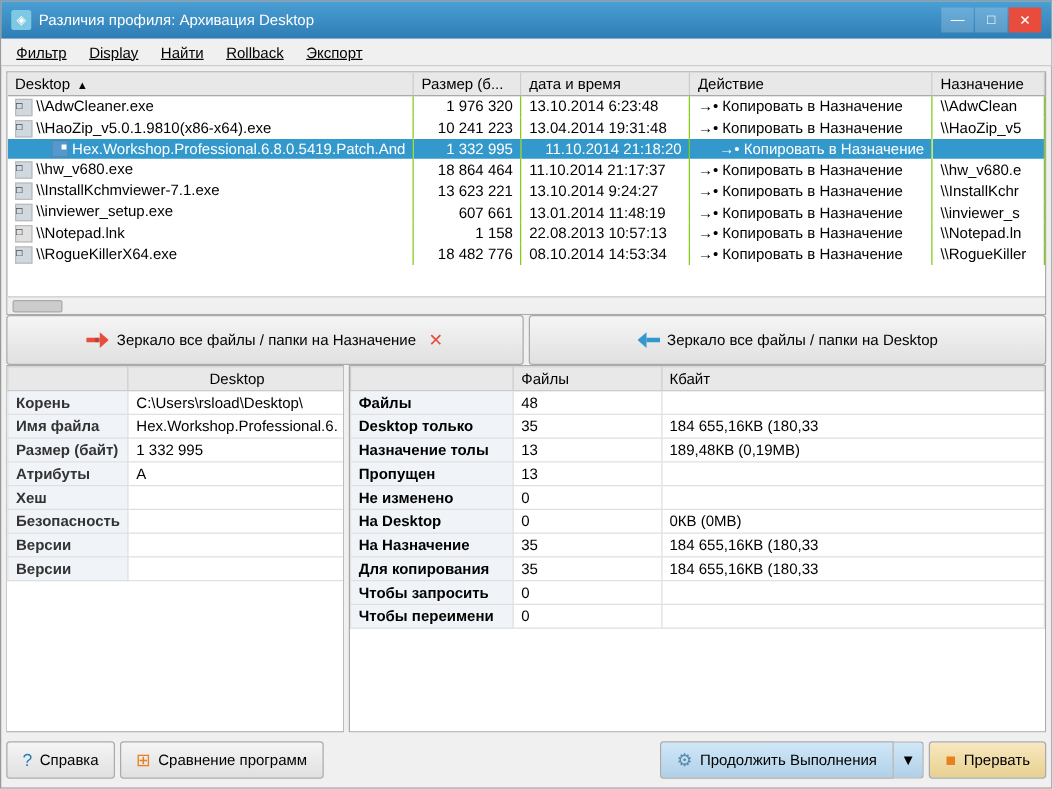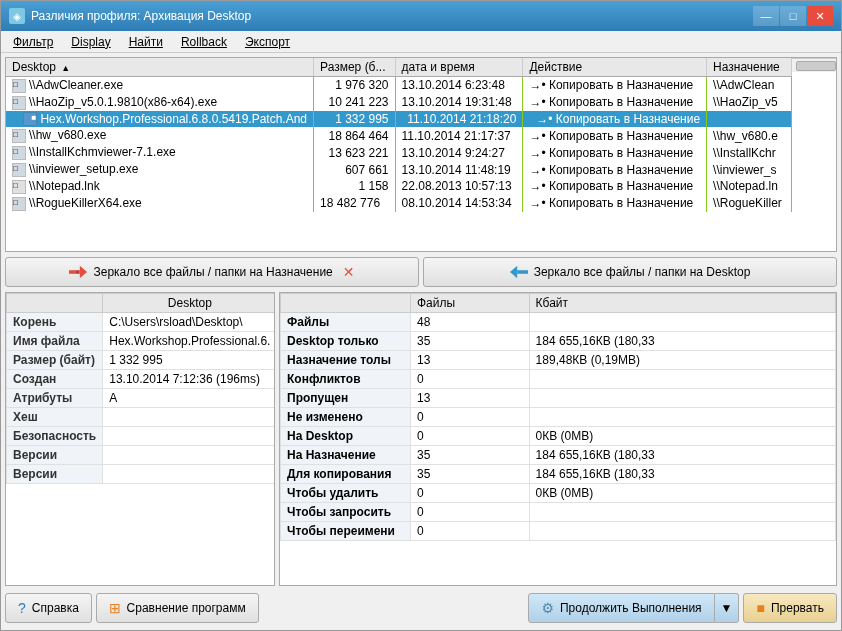--- a/index.html
+++ b/index.html
@@ -13,32 +13,32 @@
     .title-bar-controls { display: flex; gap: 1px; }
     .title-btn { width: 26px; height: 20px; border: none; cursor: pointer; font-size: 11px; display: flex; align-items: center; justify-content: center; background: rgba(255,255,255,0.2); color: white; }
     .title-btn.close { background: #e74c3c; }
 
     .menu-bar { background: #f0f0f0; height: 22px; display: flex; align-items: center; padding: 0 4px; border-bottom: 1px solid #ccc; gap: 2px; }
     .menu-item { padding: 2px 8px; cursor: pointer; border-radius: 2px; text-decoration: underline; }
 
     .main-content { flex: 1; display: flex; flex-direction: column; overflow: hidden; padding: 4px; gap: 4px; }
 
     
-    .file-table-container { border: 1px solid #aaa; background: white; flex: 0 0 auto; height: 195px; overflow: hidden; display: flex; }
+    .file-table-container { border: 1px solid #aaa; background: white; flex: 0 0 auto; height: 195px; overflow: hidden; display: flex; flex-direction: column; }
     .file-table { width: 100%; border-collapse: collapse; }
     .file-table th { background: #e8e8e8; border-right: 1px solid #ccc; border-bottom: 1px solid #aaa; padding: 2px 6px; text-align: left; font-weight: normal; cursor: pointer; white-space: nowrap; }
     .file-table td { padding: 1px 6px; border-right: 1px solid #84cc16; white-space: nowrap; overflow: hidden; }
     .file-table tr.selected td { background: #3399cc; color: white; text-align: right; }
     .table-scroll { overflow-y: auto; overflow-x: auto; flex: 1; }
     .file-icon { display: inline-block; width: 14px; height: 14px; background: #e0e0e0; border: 1px solid #bbb; vertical-align: middle; margin-right: 3px; font-size: 8px; }
     .file-icon.exe { background: #d0d8e0; }
 
     
     .mirror-row { display: flex; align-items: center; gap: 4px; height: 32px; }
-    .mirror-btn { background: linear-gradient(to bottom, #f5f5f5, #e0e0e0); border: 1px solid #aaa; border-radius: 3px; padding: 4px 10px; cursor: pointer; display: flex; align-items: center; gap: 6px; flex: 1; justify-content: center; height: 30px; font-size: 11px; }
+    .mirror-btn { background: linear-gradient(to bottom, #f5f5f5, #e0e0e0); border: 1px solid #aaa; border-radius: 3px; padding: 4px 10px; cursor: pointer; display: flex; align-items: center; gap: 6px; flex: 1; justify-content: center; height: 40px; font-size: 11px; }
     .mirror-icon { width: 18px; height: 14px; display: flex; align-items: center; justify-content: center; font-size: 14px; }
 
     
     .bottom-panels { display: flex; gap: 4px; flex: 1; overflow: hidden; }
 
     
     .detail-panel { border: 1px solid #aaa; background: white; flex: 0 0 auto; width: 270px; overflow-y: auto; }
     .detail-table { width: 100%; border-collapse: collapse; }
     .detail-table th { background: #e8e8e8; border: 1px solid #ccc; padding: 2px 6px; font-weight: normal; text-align: center; }
     .detail-table td { border: 1px solid #e0e0e0; padding: 2px 6px; vertical-align: top; }
@@ -110,21 +110,21 @@
             <tr>
               <td><span class="file-icon exe">□</span>\\AdwCleaner.exe</td>
               <td style="text-align:right">1 976 320</td>
               <td>13.10.2014 6:23:48</td>
               <td>→• Копировать в Назначение</td>
               <td>\\AdwClean</td>
             </tr>
             <tr>
               <td><span class="file-icon exe">□</span>\\HaoZip_v5.0.1.9810(x86-x64).exe</td>
               <td style="text-align:right">10 241 223</td>
-              <td>13.10.2014 19:31:48</td>
+              <td>13.04.2014 19:31:48</td>
               <td>→• Копировать в Назначение</td>
               <td>\\HaoZip_v5</td>
             </tr>
             <tr class="selected">
               <td><span class="file-icon" style="background:#5599cc;border-color:#4488bb;">■</span>Hex.Workshop.Professional.6.8.0.5419.Patch.And</td>
               <td style="text-align:right">1 332 995</td>
               <td>11.10.2014 21:18:20</td>
               <td>→• Копировать в Назначение</td>
               <td></td>
             </tr>
@@ -138,34 +138,34 @@
             <tr>
               <td><span class="file-icon exe">□</span>\\InstallKchmviewer-7.1.exe</td>
               <td style="text-align:right">13 623 221</td>
               <td>13.10.2014 9:24:27</td>
               <td>→• Копировать в Назначение</td>
               <td>\\InstallKchr</td>
             </tr>
             <tr>
               <td><span class="file-icon exe">□</span>\\inviewer_setup.exe</td>
               <td style="text-align:right">607 661</td>
-              <td>13.10.2014 11:48:19</td>
+              <td>13.01.2014 11:48:19</td>
               <td>→• Копировать в Назначение</td>
               <td>\\inviewer_s</td>
             </tr>
             <tr>
               <td><span class="file-icon">□</span>\\Notepad.lnk</td>
               <td style="text-align:right">1 158</td>
               <td>22.08.2013 10:57:13</td>
               <td>→• Копировать в Назначение</td>
               <td>\\Notepad.ln</td>
             </tr>
             <tr>
               <td><span class="file-icon exe">□</span>\\RogueKillerX64.exe</td>
-              <td style="">18 482 776</td>
+              <td style="text-align:right">18 482 776</td>
               <td>08.10.2014 14:53:34</td>
               <td>→• Копировать в Назначение</td>
               <td>\\RogueKiller</td>
             </tr>
           </tbody>
         </table>
       </div>
       <div class="scrollbar-x">
         <div style="width:40px;height:10px;background:#ccc;border:1px solid #aaa;margin-left:4px;border-radius:2px;"></div>
       </div>
@@ -215,25 +215,20 @@
               <td>Имя файла</td>
               <td>Hex.Workshop.Professional.6.</td>
 
             </tr>
             <tr>
               <td>Размер (байт)</td>
               <td>1 332 995</td>
 
             </tr>
             <tr>
-              <td>Создан</td>
-              <td>13.10.2014 7:12:36 (196ms)</td>
-
-            </tr>
-            <tr>
               <td>Атрибуты</td>
               <td>A</td>
 
             </tr>
             <tr>
               <td>Хеш</td>
               <td></td>
 
             </tr>
             <tr>
@@ -274,25 +269,20 @@
               <td>Desktop только</td>
               <td>35</td>
               <td>184 655,16КВ (180,33</td>
             </tr>
             <tr>
               <td>Назначение толы</td>
               <td>13</td>
               <td>189,48КВ (0,19МВ)</td>
             </tr>
             <tr>
-              <td>Конфликтов</td>
-              <td>0</td>
-              <td></td>
-            </tr>
-            <tr>
               <td>Пропущен</td>
               <td>13</td>
               <td></td>
             </tr>
             <tr>
               <td>Не изменено</td>
               <td>0</td>
               <td></td>
             </tr>
             <tr>
@@ -302,25 +292,20 @@
             </tr>
             <tr>
               <td>На Назначение</td>
               <td>35</td>
               <td>184 655,16КВ (180,33</td>
             </tr>
             <tr>
               <td>Для копирования</td>
               <td>35</td>
               <td>184 655,16КВ (180,33</td>
-            </tr>
-            <tr>
-              <td>Чтобы удалить</td>
-              <td>0</td>
-              <td>0КВ (0МВ)</td>
             </tr>
             <tr>
               <td>Чтобы запросить</td>
               <td>0</td>
               <td></td>
             </tr>
             <tr>
               <td>Чтобы переимени</td>
               <td>0</td>
               <td></td>

